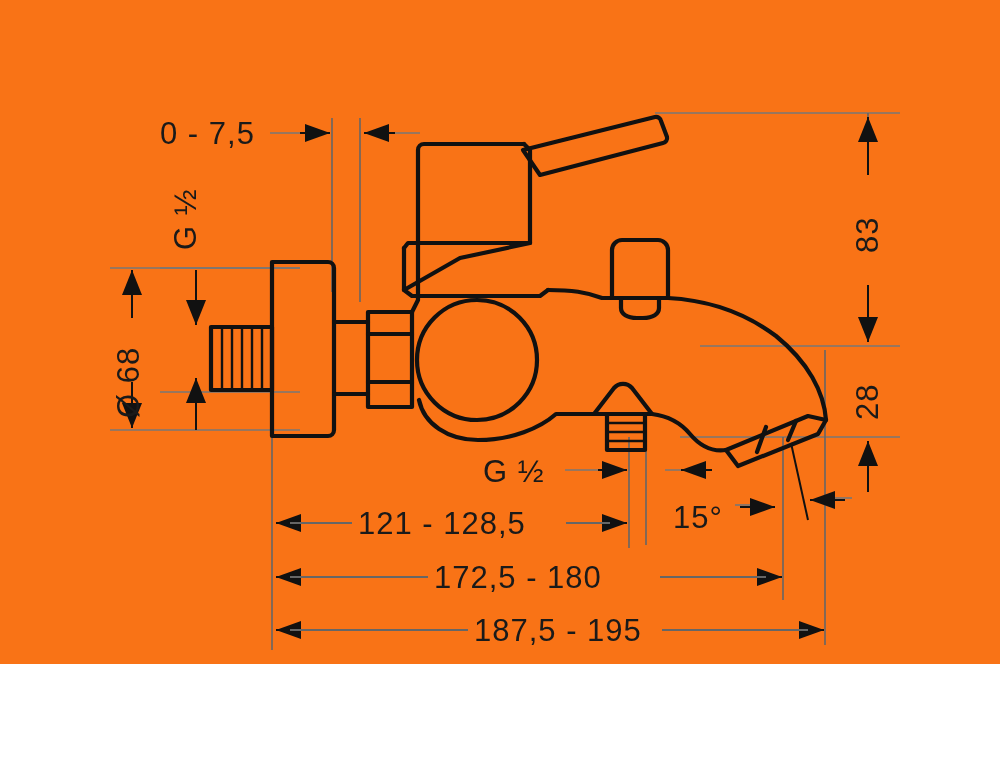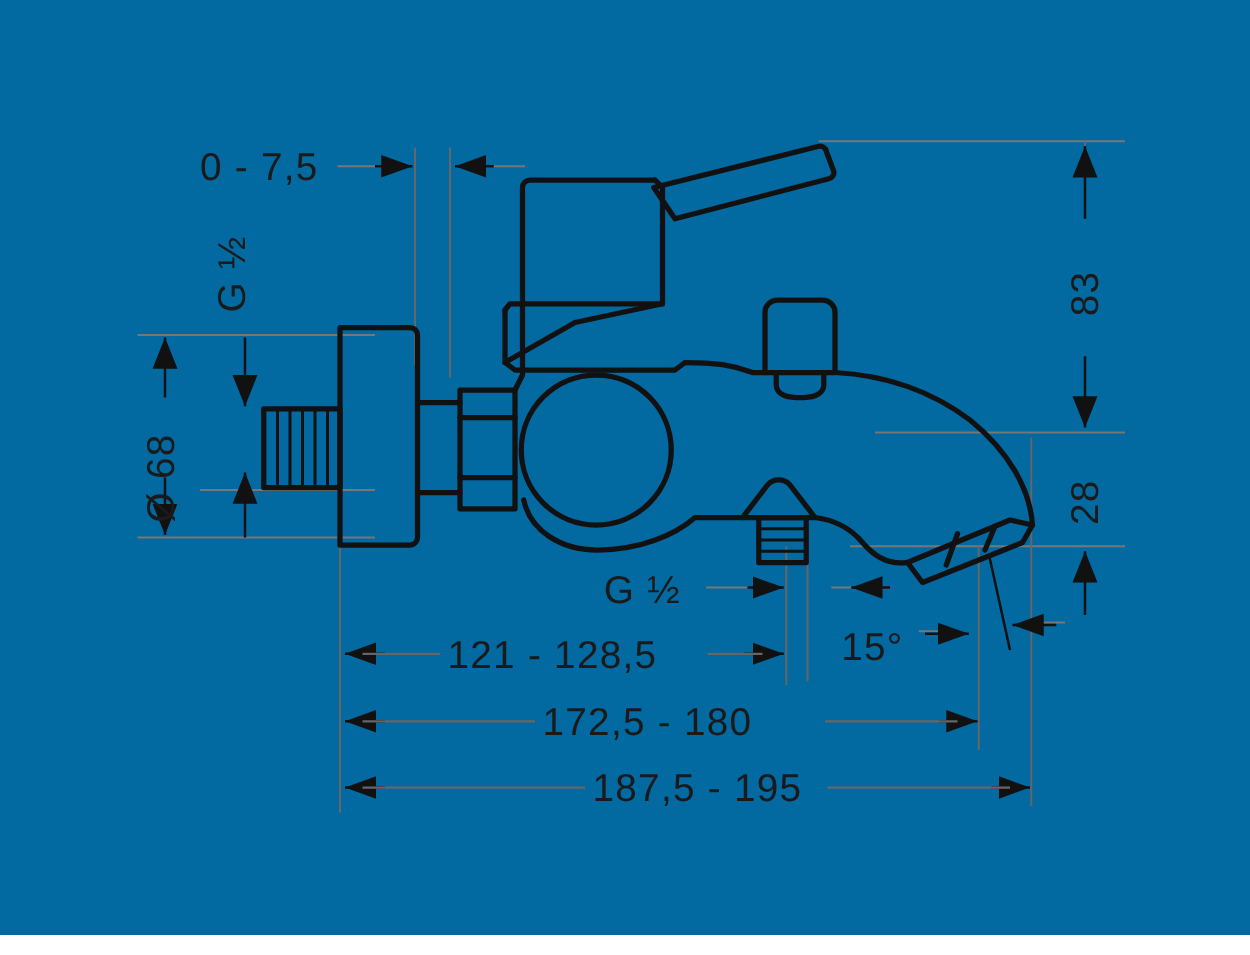--- a/index.html
+++ b/index.html
@@ -3,22 +3,22 @@
 <meta charset="utf-8">
 <style>
   html, body {
     margin: 0;
     padding: 0;
     background: #ffffff;
   }
   #stage {
     position: relative;
     width: 1000px;
-    height: 748px;
-    background: #0369a1;
+    height: 664px;
+    background: #f97316;
     overflow: hidden;
     font-family: "Liberation Sans", sans-serif;
   }
   #drawing {
     position: absolute;
     left: 0;
     top: 0;
     width: 1000px;
     height: 764px;
   }

